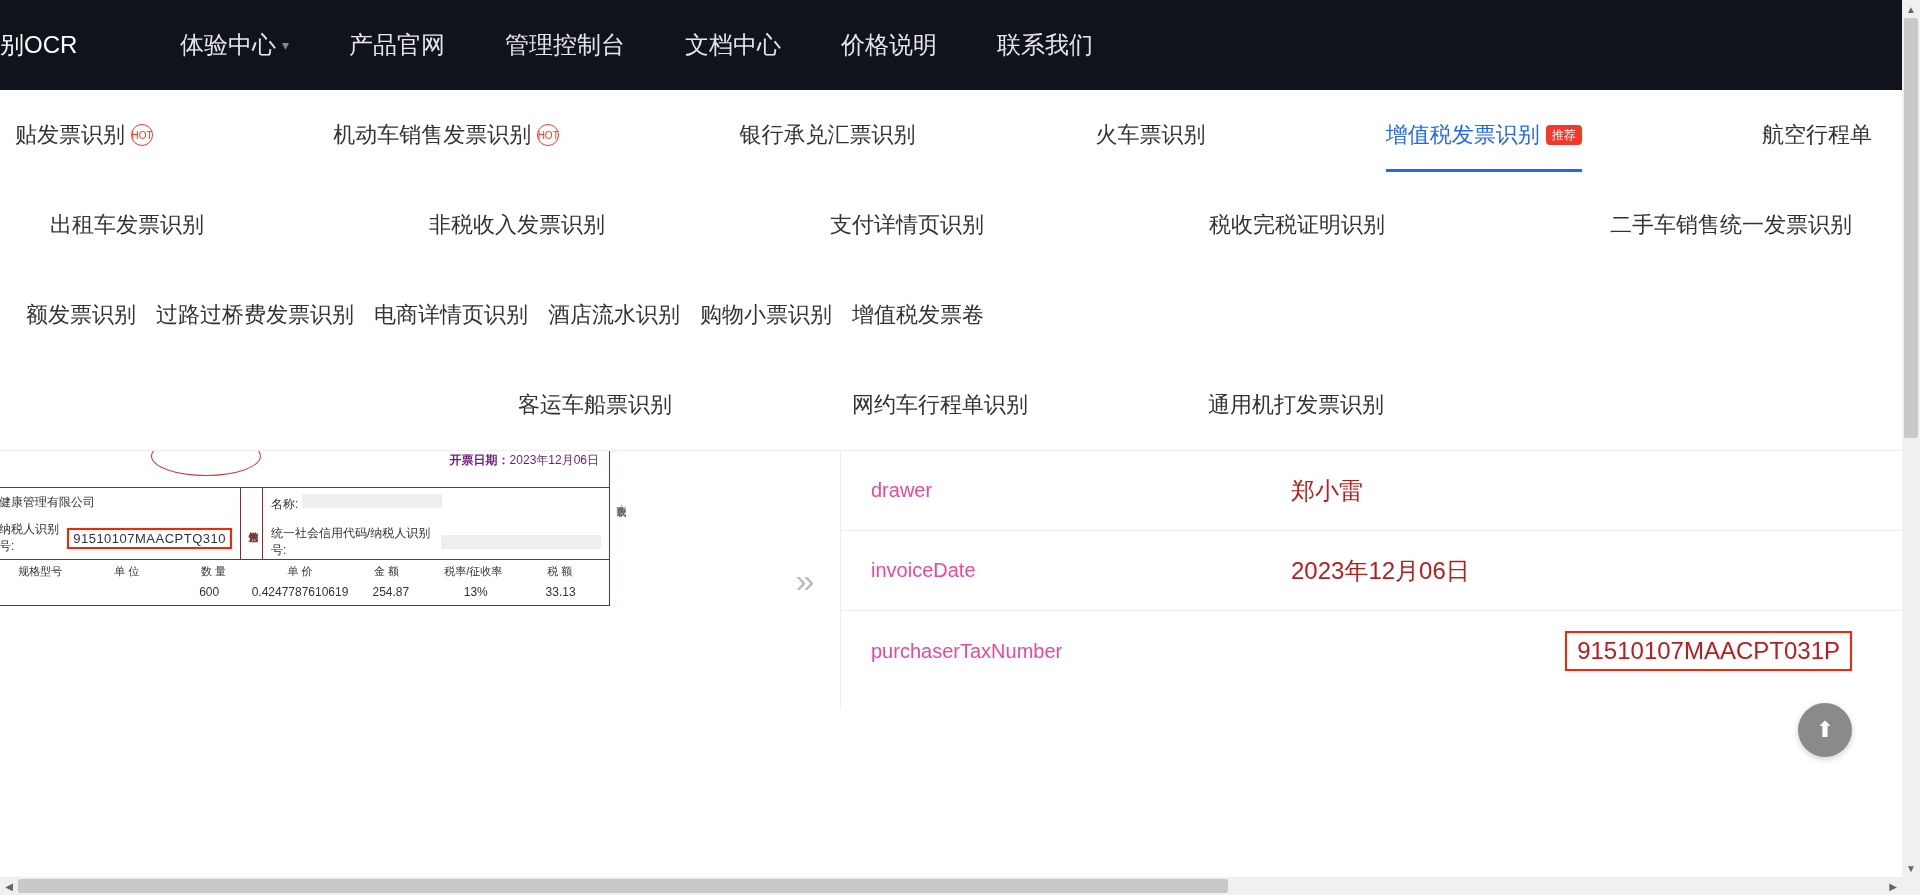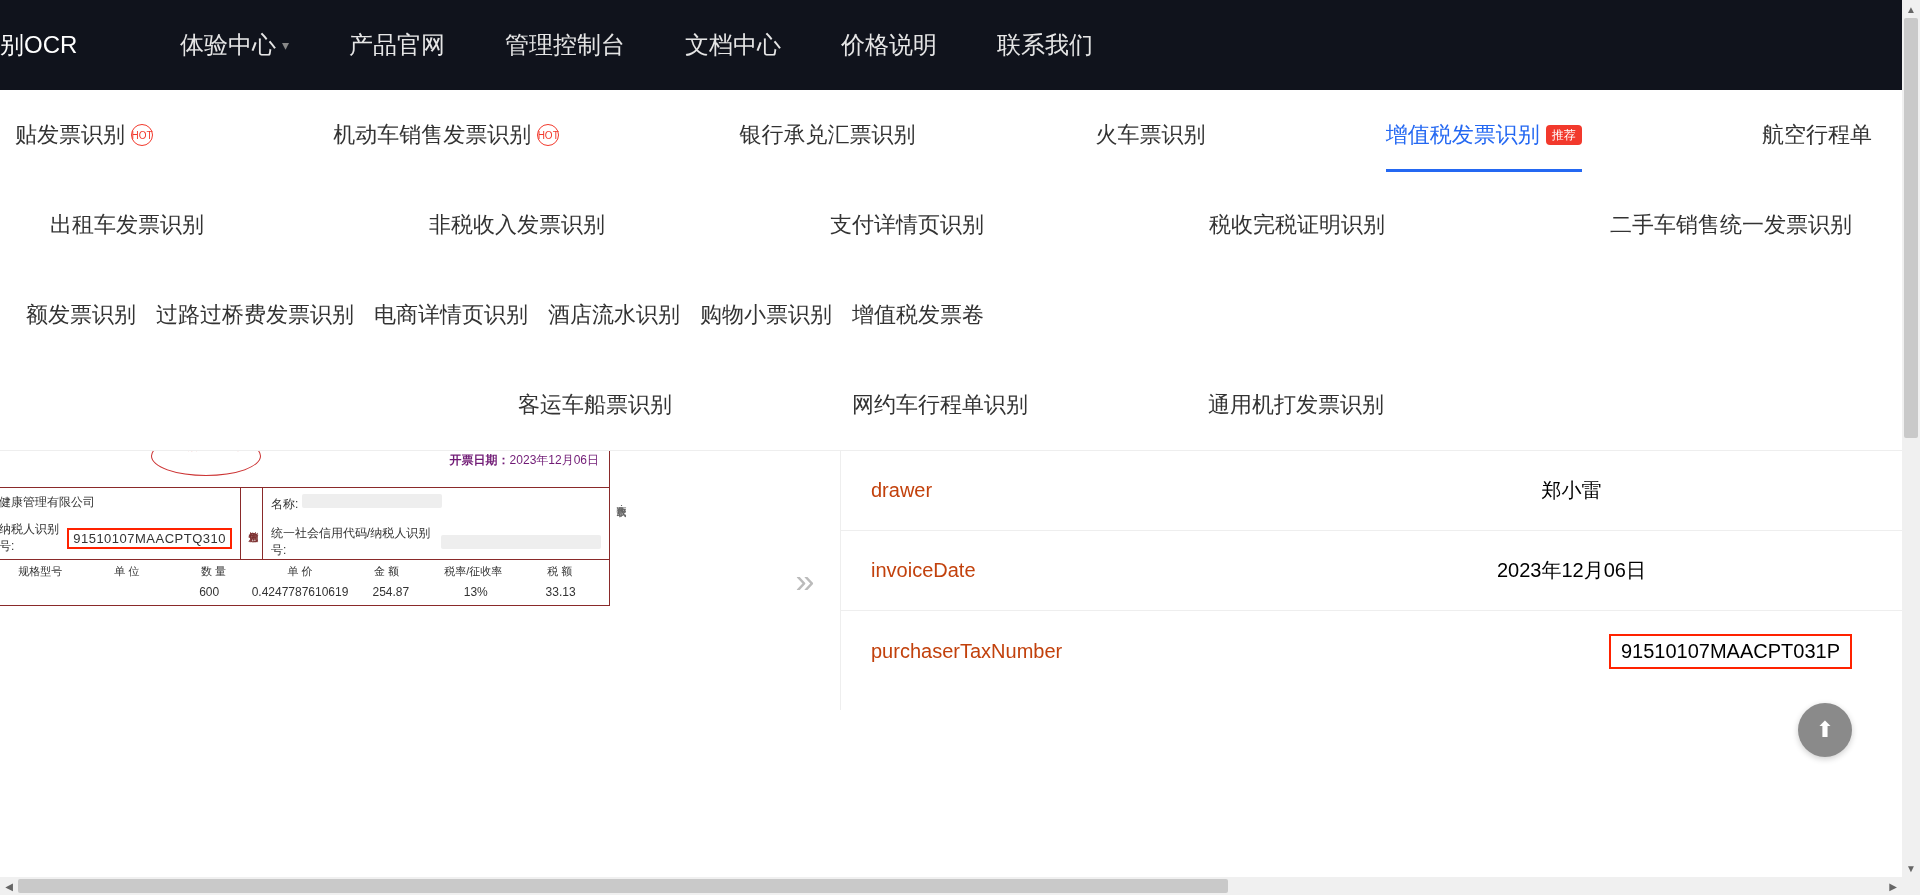--- a/index.html
+++ b/index.html
@@ -247,22 +247,22 @@
   }
   .kv-row {
     display: flex;
     align-items: center;
     height: 80px;
     border-bottom: 1px solid #eee;
     padding: 0 50px 0 30px;
     font-size: 20px;
     color: #333;
   }
-  .kv-row .k { flex: 0 0 420px; font-size: 20px; color: #c2410c; }
-  .kv-row .v { flex: 1; text-align: center; font-size: 20px; color: #000000; }
+  .kv-row .k { flex: 0 0 420px; font-size: 20px; color: #ec4899; }
+  .kv-row .v { flex: 1; text-align: left; font-size: 24px; color: #b91c1c; }
   .kv-row .v.redbox2 {
     border: 2px solid #f20;
     padding: 4px 10px;
     display: inline-block;
     flex: 0 0 auto;
     margin-left: auto;
   }
 
   
   .back-top {

